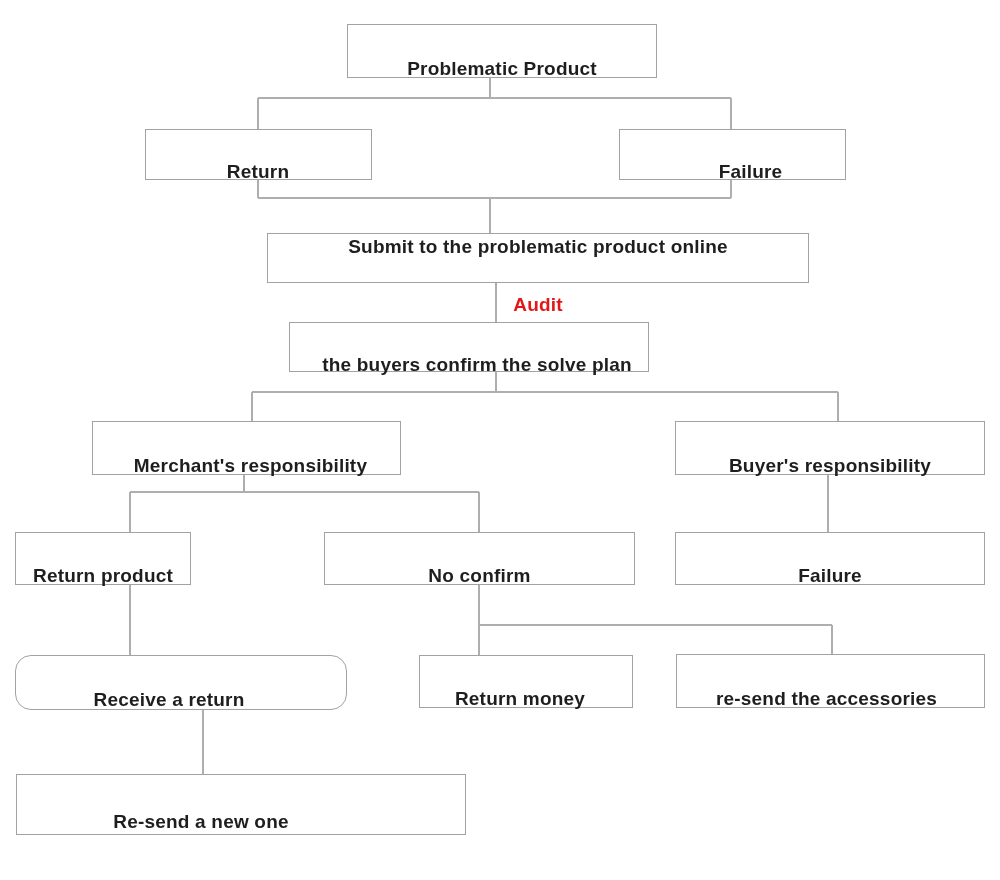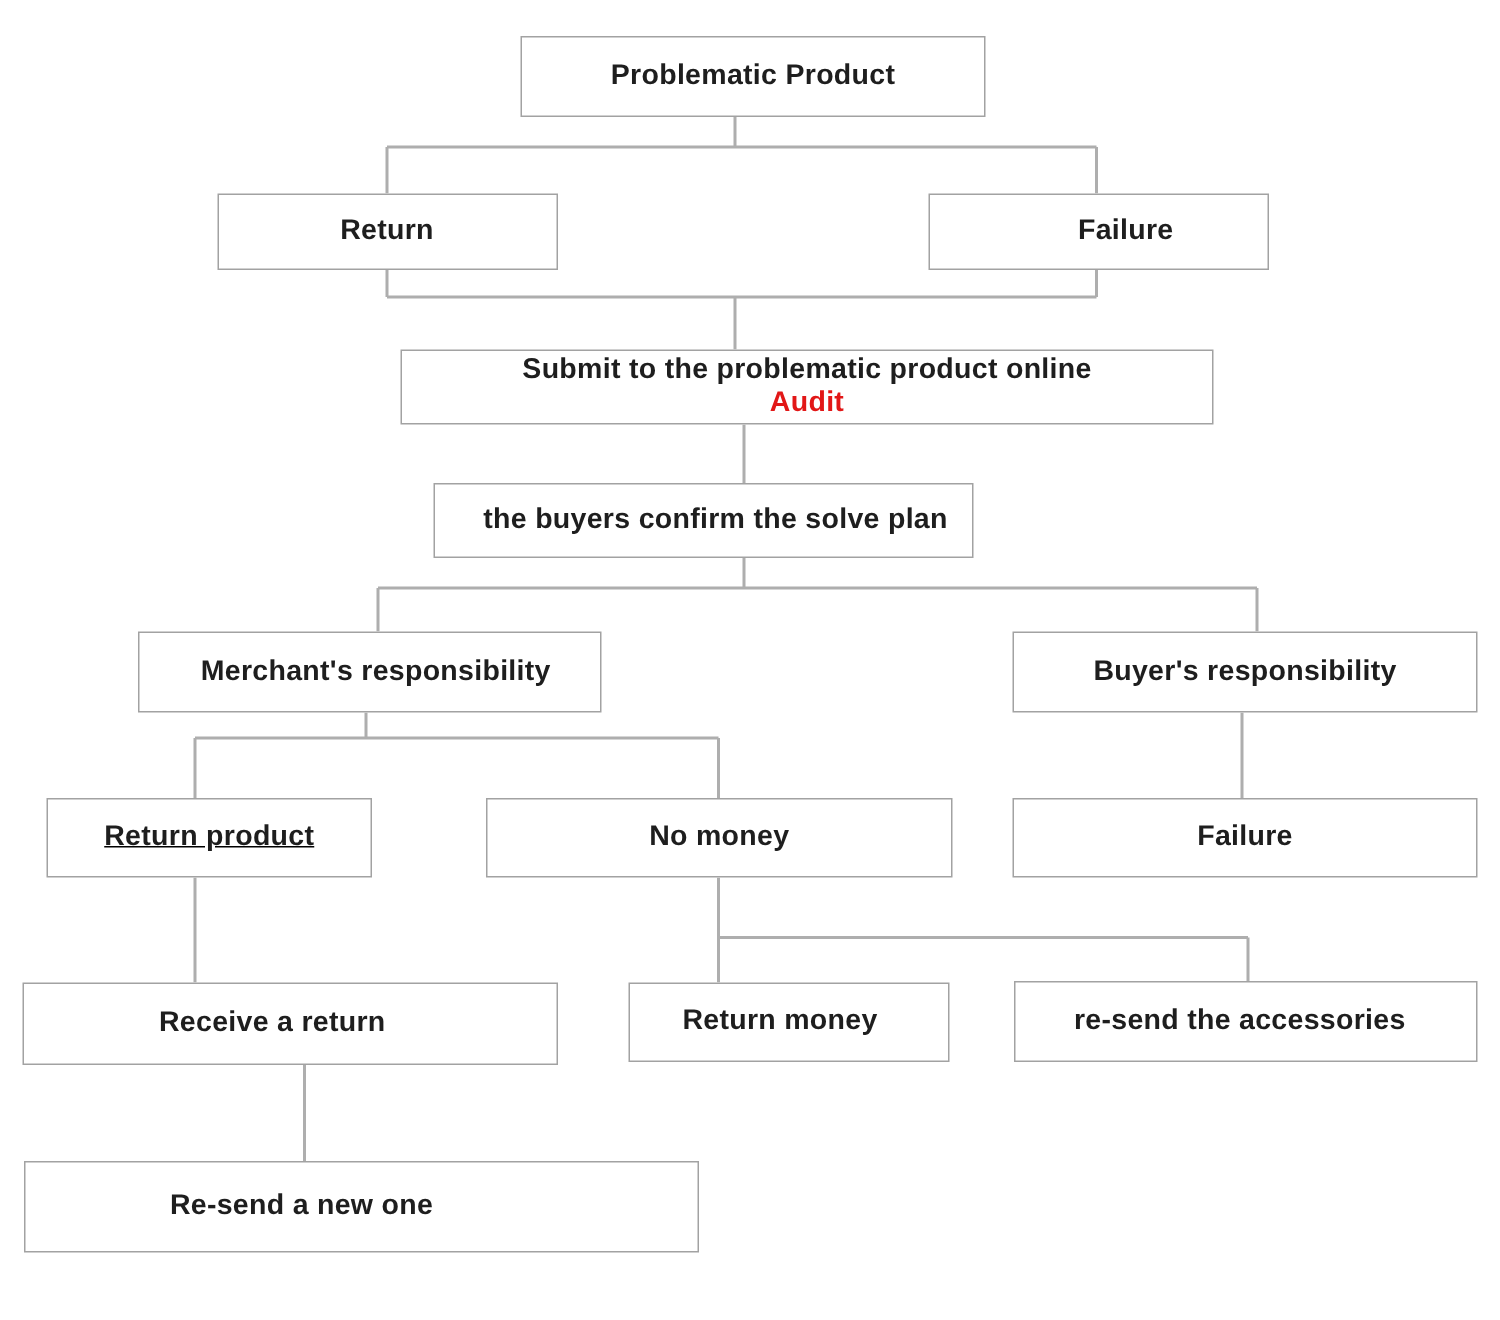--- a/index.html
+++ b/index.html
@@ -24,20 +24,21 @@
     justify-content: center;
     text-align: center;
   }
   .node-line {
     font-size: 19px;
     font-weight: 700;
     color: var(--text, #1e1e1e);
     line-height: 1.16;
     letter-spacing: 0.2px;
     white-space: nowrap;
+    margin-top: 36px;
   }
   .node-line.red {
     color: var(--accent, #e21717);
   }
   .edge {
     position: absolute;
     background: var(--line, #aeaeae);
   }
 </style>
 </head>
@@ -82,30 +83,30 @@
     </div>
     <div class="node" style="left: 289px; top: 322px; width: 360px; height: 50px;">
       <div class="node-line" style="transform: translateX(8px);">the buyers confirm the solve plan</div>
     </div>
     <div class="node" style="left: 92px; top: 421px; width: 309px; height: 54px;">
       <div class="node-line" style="transform: translateX(4px);">Merchant's responsibility</div>
     </div>
     <div class="node" style="left: 675px; top: 421px; width: 310px; height: 54px;">
       <div class="node-line">Buyer's responsibility</div>
     </div>
-    <div class="node" style="left: 31px; top: 532px; width: 217px; height: 53px; text-decoration: underline;">
+    <div class="node" style="left: 15px; top: 532px; width: 176px; height: 53px;">
       <div class="node-line">Return product</div>
     </div>
     <div class="node" style="left: 324px; top: 532px; width: 311px; height: 53px;">
-      <div class="node-line">No money</div>
+      <div class="node-line">No confirm</div>
     </div>
     <div class="node" style="left: 675px; top: 532px; width: 310px; height: 53px;">
       <div class="node-line">Failure</div>
     </div>
-    <div class="node" style="left: 15px; top: 655px; width: 357px; height: 55px;">
+    <div class="node" style="left: 15px; top: 655px; width: 332px; height: 55px; border-radius: 16px;">
       <div class="node-line" style="transform: translateX(-12px);">Receive a return</div>
     </div>
     <div class="node" style="left: 419px; top: 655px; width: 214px; height: 53px;">
       <div class="node-line" style="transform: translateX(-6px);">Return money</div>
     </div>
     <div class="node" style="left: 676px; top: 654px; width: 309px; height: 54px;">
       <div class="node-line" style="transform: translateX(-4px);">re-send the accessories</div>
     </div>
     <div class="node" style="left: 16px; top: 774px; width: 450px; height: 61px;">
       <div class="node-line" style="transform: translateX(-40px);">Re-send a new one</div>

